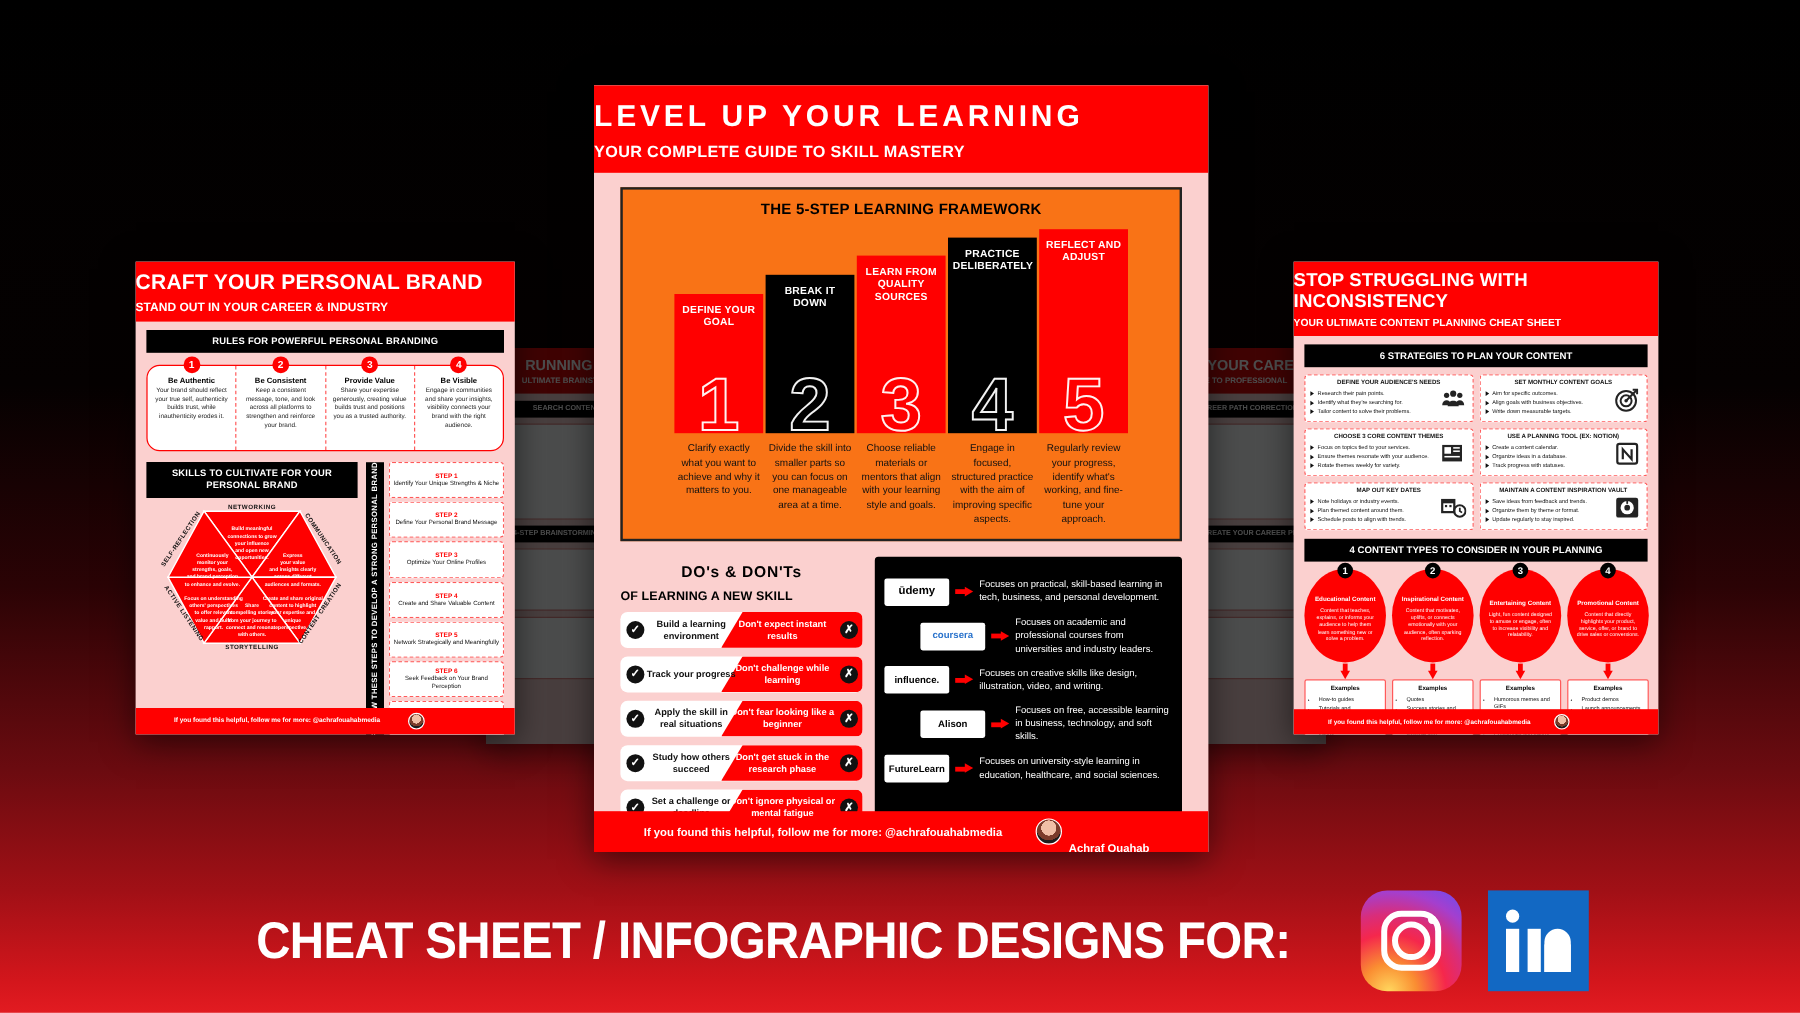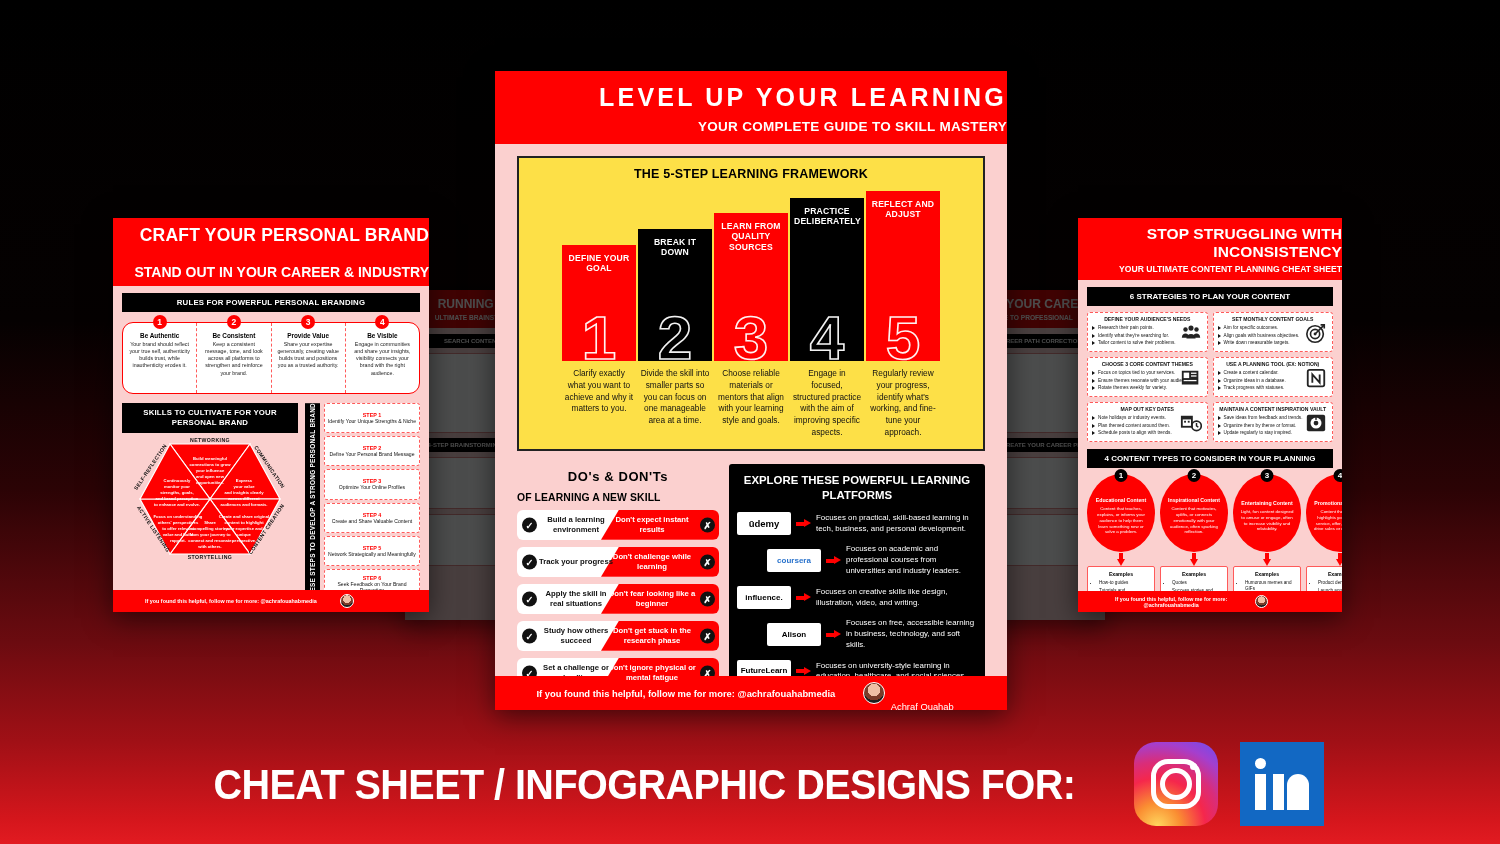--- a/index.html
+++ b/index.html
@@ -6,40 +6,40 @@
   html,body{ width:1500px; height:844px; overflow:hidden; }
   body{
     font-family:"Liberation Sans", sans-serif;
     background: linear-gradient(to bottom, #000000 0%, #050101 38%, #2b0305 58%, #6b0b10 76%, #a11016 88%, #d4161c 97%, #e21b21 100%);
     position:relative;
   }
   .stage{ position:absolute; inset:0; }
 
   
   .poster{ position:absolute; background:#fbd0cf; box-shadow:0 6px 26px rgba(0,0,0,.55); overflow:hidden; }
-  .poster .hdr{ background:#ff0000; color:#fff; text-align:right; }
+  .poster .hdr{ background:#ff0000; color:#fff; text-align:left; }
   .p-title{ font-weight:800; letter-spacing:.5px; }
   .p-sub{ font-weight:700; }
   .blkbar{ background:#000; color:#fff; font-weight:800; text-align:center; }
   .ftr{ background:#ff0000; color:#fff; display:flex; align-items:center; }
   .ftr .fl{ flex:1; font-weight:700;text-align:center; }
   .avatar{ border-radius:50%; background:radial-gradient(circle at 50% 35%, #f0bfa6 0 38%, #7a3b2a 39% 62%, #1d1d1d 63% 100%); border:1px solid #fff; flex:none;}
   .who{ line-height:1.12; }
-  .who b{ display:block; font-weight:400;margin-top:36px; }
+  .who b{ display:block; font-weight:700;margin-top:36px; }
   .who span{ display:block; font-weight:700; }
 
   
   .bgposter{ filter:brightness(.30) saturate(.8); }
 
   
   #center-poster{ left:495px; top:71px; width:512px; height:639px; background:#fbd0cf; }
   #center-poster .hdr{ padding:12px 0 10px; }
   #center-poster .p-title{ font-size:25px; letter-spacing:3.2px; }
   #center-poster .p-sub{ font-size:13.5px; letter-spacing:.3px; margin-top:7px;}
-  .c-card{ margin:12px 22px 0; background:#fde047; border:2px solid #222; padding:9px 10px 10px; }
+  .c-card{ margin:12px 22px 0; background:#f97316; border:2px solid #222; padding:9px 10px 10px; }
   .c-card h3{ text-align:center; font-size:12.5px; font-weight:800; letter-spacing:.2px; }
   .chart{ display:flex; align-items:flex-end; justify-content:center; gap:2px; margin-top:10px; height:170px; }
   .col{ width:74px; display:flex; flex-direction:column; justify-content:flex-end; height:100%; }
   .bar{ position:relative; color:#fff; text-align:center; padding:8px 4px 0; }
   .bar .lbl{ font-size:8.6px; font-weight:800; line-height:1.22; letter-spacing:.2px; position:relative; z-index:2;}
   .bar .num{ position:absolute; left:0; right:0; bottom:-8px; font-size:62px; font-weight:800; line-height:1;
              -webkit-text-stroke:1.6px rgba(255,255,255,.95); color:transparent; z-index:1; }
   .bar.red{ background:#ff0000; } .bar.blk{ background:#000; }
   .capts{ display:flex; justify-content:center; gap:2px; margin-top:7px; }
   .capt{ width:74px; font-size:8.3px; line-height:1.42; text-align:center; color:#111; padding:0 2px; }
@@ -74,21 +74,21 @@
   .prow.ind{ padding-left:30px; }
   #center-poster .ftr{ position:absolute; left:0; right:0; bottom:0; height:34px; padding:0 14px; }
   #center-poster .ftr .fl{ font-size:9.4px; }
   #center-poster .avatar{ width:22px; height:22px; margin-right:6px; }
   #center-poster .who b{ font-size:9.4px; } #center-poster .who span{ font-size:6.4px; }
 
   
   #left-poster{ left:113px; top:218px; width:316px; height:394px; }
   #left-poster .hdr{ padding:7px 0 6px; }
   #left-poster .p-title{ font-size:17.5px; letter-spacing:.2px; }
-  #left-poster .p-sub{ font-size:14px; margin-top:18px; }
+  #left-poster .p-sub{ font-size:10px; margin-top:5px; }
   .l-body{ padding:7px 9px 0;border-radius:14px; }
   #left-poster .blkbar{ font-size:7.8px; padding:5px 0; letter-spacing:.2px; }
   .rules{ margin-top:10px; border:1.6px solid #ff0000; border-radius:11px; display:flex; background:#fff; position:relative; height:72px; }
   .rule{ flex:1; padding:9px 5px 0; text-align:center; position:relative; }
   .rule + .rule{ border-left:1px dashed #ff5a5a; }
   .rbadge{ position:absolute; top:-8px; left:50%; transform:translateX(-50%); width:14px; height:14px; border-radius:50%;
            background:#ff0000; color:#fff; font-size:8.5px; font-weight:800; display:flex; align-items:center; justify-content:center; }
   .rule b{ font-size:6.4px; display:block; margin-bottom:2px; }
   .rule p{ font-size:5.3px; line-height:1.35; color:#222; }
   .l-mid{ display:flex; gap:7px; margin-top:9px; }
@@ -102,21 +102,21 @@
   .step{ flex:1; background:#fff; border:1px dashed #ff5a5a; border-radius:3px; display:flex; flex-direction:column;
          align-items:center; justify-content:center; padding:1px 2px; }
   .step b{ color:#ff0000; font-size:5.4px; font-weight:800; }
   .step span{ font-size:5.1px; color:#111; text-align:center; line-height:1.2; }
   #left-poster .ftr{ position:absolute; left:0; right:0; bottom:0; height:22px; padding:0 9px; }
   #left-poster .ftr .fl{ font-size:5.4px; }
   #left-poster .avatar{ width:14px; height:14px; margin-right:4px; }
   #left-poster .who b{ font-size:5.6px; } #left-poster .who span{ font-size:3.9px; }
 
   
-  #right-poster{ left:1078px; top:218px; width:264px; height:394px; }
+  #right-poster{ left:1078px; top:218px; width:304px; height:394px; }
   #right-poster .hdr{ padding:7px 0 6px; }
   #right-poster .p-title{ font-size:15.5px; letter-spacing:.1px; }
   #right-poster .p-sub{ font-size:8.6px; margin-top:3px; }
   .r-body{ padding:7px 9px 0; }
   #right-poster .blkbar{ font-size:8px; padding:5px 0; }
   .sgrid{ display:grid; grid-template-columns:1fr 1fr; gap:5px; margin-top:6px; }
   .scard{ border:1px dashed #ff5a5a; border-radius:3px; background:#fff; padding:3px 4px 4px; height:40px; position:relative; }
   .scard b{ display:block; text-align:center; font-size:5.1px; font-weight:800; color:#111; margin-bottom:2px;}
   .scard li{ list-style:none; font-size:4.7px; color:#111; line-height:1.62; padding-left:6px; position:relative; }
   .scard li::before{ content:""; position:absolute; left:0; top:2.2px; border-top:2.4px solid transparent;
@@ -427,21 +427,20 @@
         <div class="dorow">
           <div class="rside"></div>
           <div class="ic l">✓</div>
           <div class="dotxt">Set a challenge or deadline</div>
           <div class="dntxt">Don't ignore physical or mental fatigue</div>
           <div class="ic r">✗</div>
         </div>
       </div>
 
       <div class="plat">
-        <h4>EXPLORE THESE POWERFUL LEARNING PLATFORMS</h4>
 
         <div class="prow">
           <div class="plogo">ūdemy</div>
           <div class="arrow"></div>
           <div class="ptxt">Focuses on practical, skill-based learning in tech, business, and personal development.</div>
         </div>
         <div class="prow ind">
           <div class="plogo sm" style="color:#2a73cc">coursera</div>
           <div class="arrow"></div>
           <div class="ptxt">Focuses on academic and professional courses from universities and industry leaders.</div>

